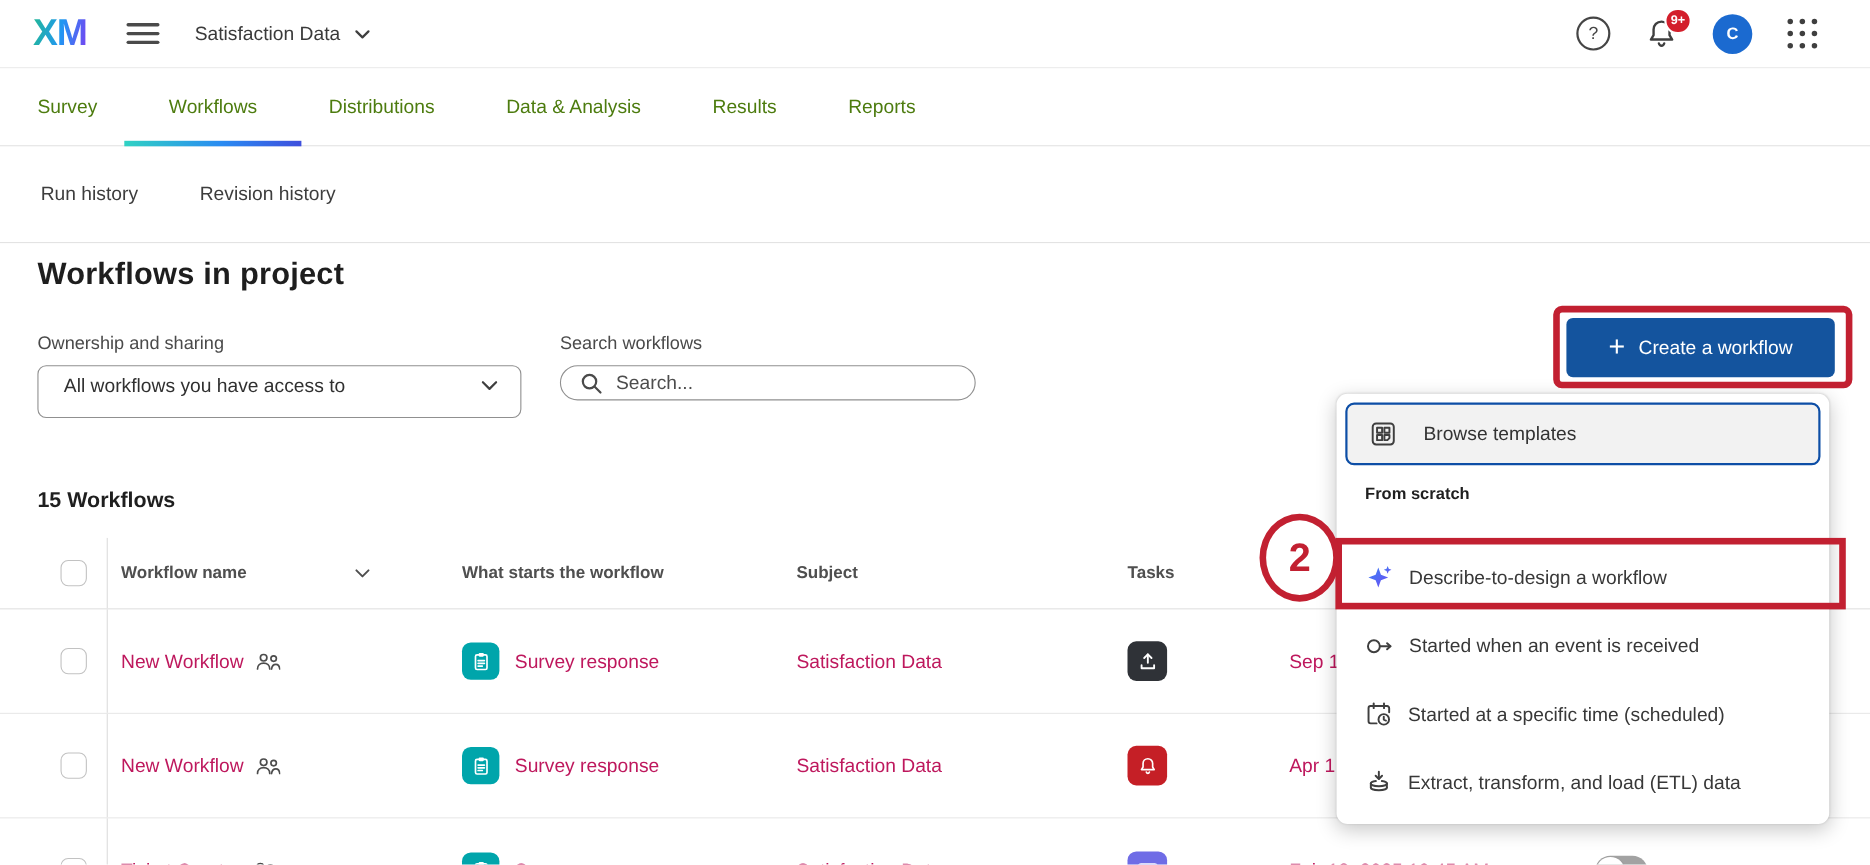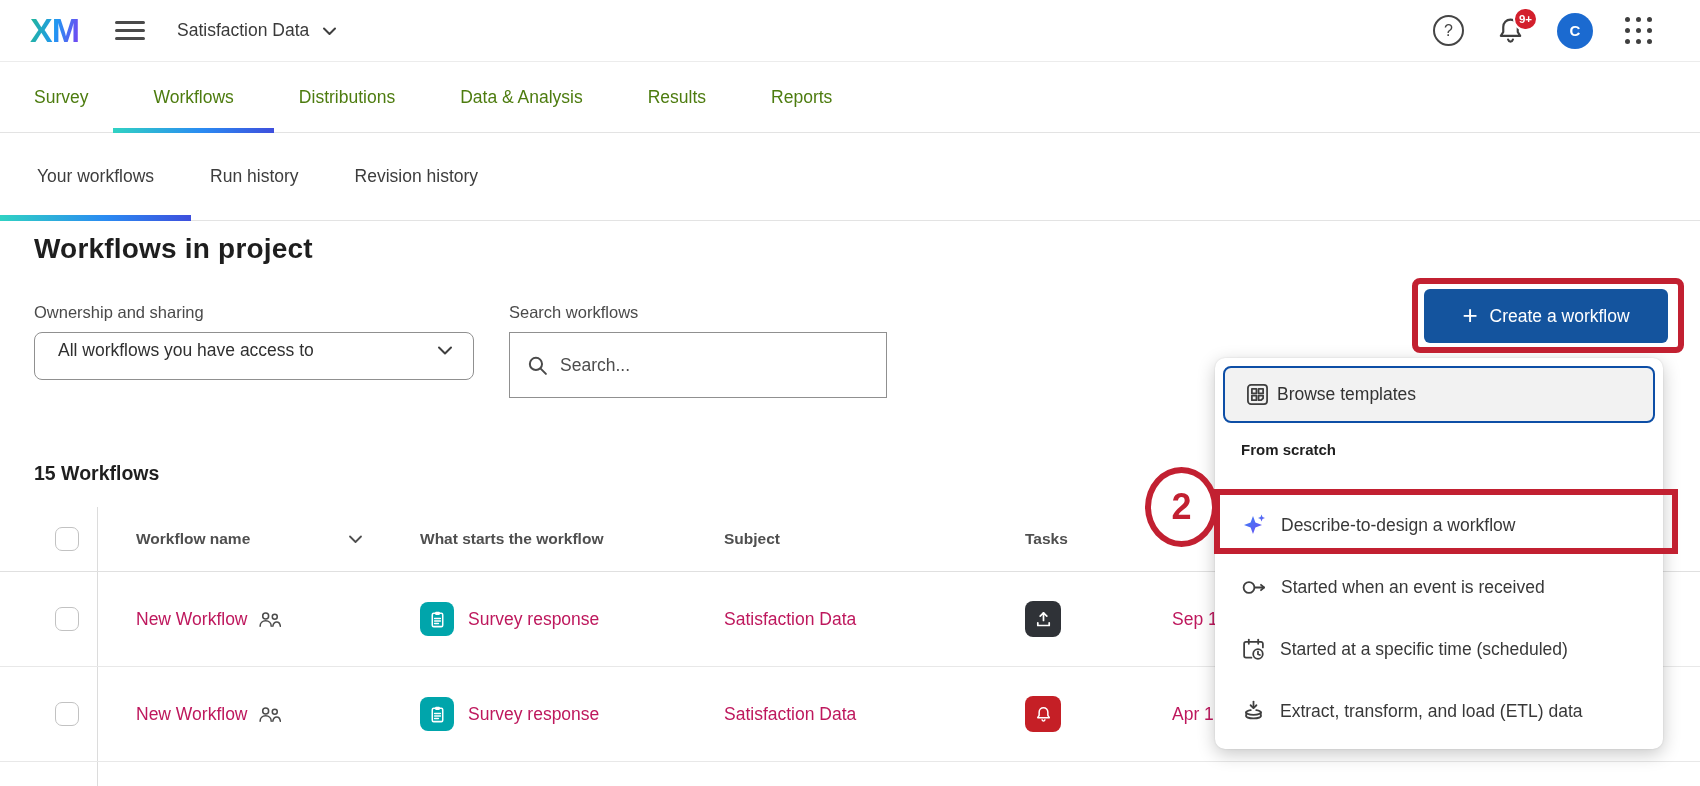--- a/index.html
+++ b/index.html
@@ -52,36 +52,36 @@
   
   .content { padding-left:34px; }
   h1.page-title { margin-top:12px; font-size:28px; font-weight:bold; color:#1e1e1e; letter-spacing:.2px; }
   .filters { display:flex; margin-top:38px; }
   .filter-label { font-size:16.5px; color:#4a4a4a; }
   .ownership-group { width:440px; }
   .search-group { margin-left:35px; width:378px; }
   .select-box { margin-top:10px; height:48px; border:1px solid #909090; border-radius:8px; background:#fff;
                 display:flex; align-items:center; padding:0 20px 12px 23px; cursor:pointer; }
   .select-value { font-size:17.5px; color:#303030; flex:1; }
-  .search-box { margin-top:10px; height:66px; border:1px solid #909090; border-radius:0; background:#fff;
+  .search-box { margin-top:10px; height:32px; border:1px solid #909090; border-radius:16px; background:#fff;
                 display:flex; align-items:center; padding:0 14px 0 17px; gap:12px; }
   .search-box input { border:none; outline:none; flex:1; font-size:17.5px; font-family:inherit; color:#3a3a3a; background:transparent; }
   .search-box input::placeholder { color:#4d4d4d; opacity:1; }
 
   .count-label { margin-top:64px; font-size:19.5px; font-weight:bold; color:#1f1f1f; }
 
   
   .wf-table { margin-top:22px; }
   .trow { display:flex; align-items:center; }
   .trow.header { height:65px; border-bottom:1px solid #e0e0e0; }
   .trow.body-row { height:95px; border-bottom:1px solid #e8e8e8; }
   .trow.body-row:last-child { border-bottom:none; }
   .cell { display:flex; align-items:center; align-self:stretch; }
   .c-check { width:97px; padding-left:55px; }
-  .c-name  { width:323px; border-left:1px solid #dcdcdc; padding-left:38px; gap:10px; }
+  .c-name  { width:323px; border-left:1px solid #dcdcdc; padding-left:12px; gap:10px; }
   .c-starts{ width:304px; gap:14px; }
   .c-subj  { width:301px; }
   .c-tasks { width:147px; }
   .c-date  { width:278px; }
   .c-toggle{ width:178px; }
   .c-more  { flex:1; }
   .hdr-label { font-size:15.5px; font-weight:bold; color:#4f4f4f; }
   .cell-text { font-size:17.5px; color:#be185d;text-align:right; }
   .checkbox { width:24px; height:24px; border:1.5px solid #c2c2c2; border-radius:7px; background:#fff; cursor:pointer; }
   .sort-chevron { margin-left:88px; cursor:pointer; }
@@ -97,21 +97,21 @@
   
   .create-btn { position:absolute; left:1424px; top:289px; width:244px; height:54px; z-index:45;
       background:var(--accent-blue); border:none; border-radius:6px; color:#fff; font-size:17.5px; font-family:inherit;
       display:flex; align-items:center; justify-content:center; gap:12px; cursor:pointer; }
   .create-btn .plus { font-size:26px; font-weight:300; line-height:1; margin-top:-2px; }
   .annot-box-btn { position:absolute; left:1412px; top:278px; width:272px; height:75px; border:6px solid var(--annotation-red);
       border-radius:8px; z-index:46; pointer-events:none; }
   .menu { position:absolute; left:1215px; top:358px; width:448px; height:391px; background:#fff; border-radius:10px;
       box-shadow:0 5px 18px rgba(0,0,0,.22), 0 0 2px rgba(0,0,0,.12); z-index:40; }
   .menu-browse { position:absolute; left:8px; top:8px; right:8px; height:57px; background:#f2f2f2; border:2px solid #0d4ea6;
-      border-radius:8px; display:flex; align-items:center; gap:7px; padding-left:20px; cursor:pointer; }
+      border-radius:8px; display:flex; align-items:center; gap:24px; padding-left:20px; cursor:pointer; }
   .menu-browse span { font-size:17.5px; color:#333; }
   .menu-section { position:absolute; left:26px; top:83px; font-size:15px; font-weight:bold; color:#1f1f1f; }
   .menu-items { position:absolute; left:0; top:136px; right:13px; }
   .menu-item { height:62px; display:flex; align-items:center; gap:14px; padding-left:26px; font-size:17.5px; color:#383838; cursor:pointer; }
   .annot-box-item { position:absolute; left:1214px; top:489px; width:464px; height:65px; border:6px solid var(--annotation-red);
       z-index:55; pointer-events:none; }
   .annot-circle { position:absolute; left:1145px; top:467px; width:73px; height:80px; background:#fff; border:6px solid var(--annotation-red);
       border-radius:50%; z-index:60; display:flex; align-items:center; justify-content:center;
       font-size:36px; font-weight:bold; color:var(--annotation-red); }
 </style>
@@ -179,24 +179,20 @@
     </div>
   <div class="navtab">
       <span>Results</span>
     </div>
   <div class="navtab">
       <span>Reports</span>
     </div>
 </nav>
 
 <nav class="subtabs">
-  <div class="subtab active">
-      <span>Your workflows</span>
-      <div class="grad-underline"></div>
-    </div>
   <div class="subtab">
       <span>Run history</span>
     </div>
   <div class="subtab">
       <span>Revision history</span>
     </div>
 </nav>
 
 <main class="content">
   <h1 class="page-title">Workflows in project</h1>

